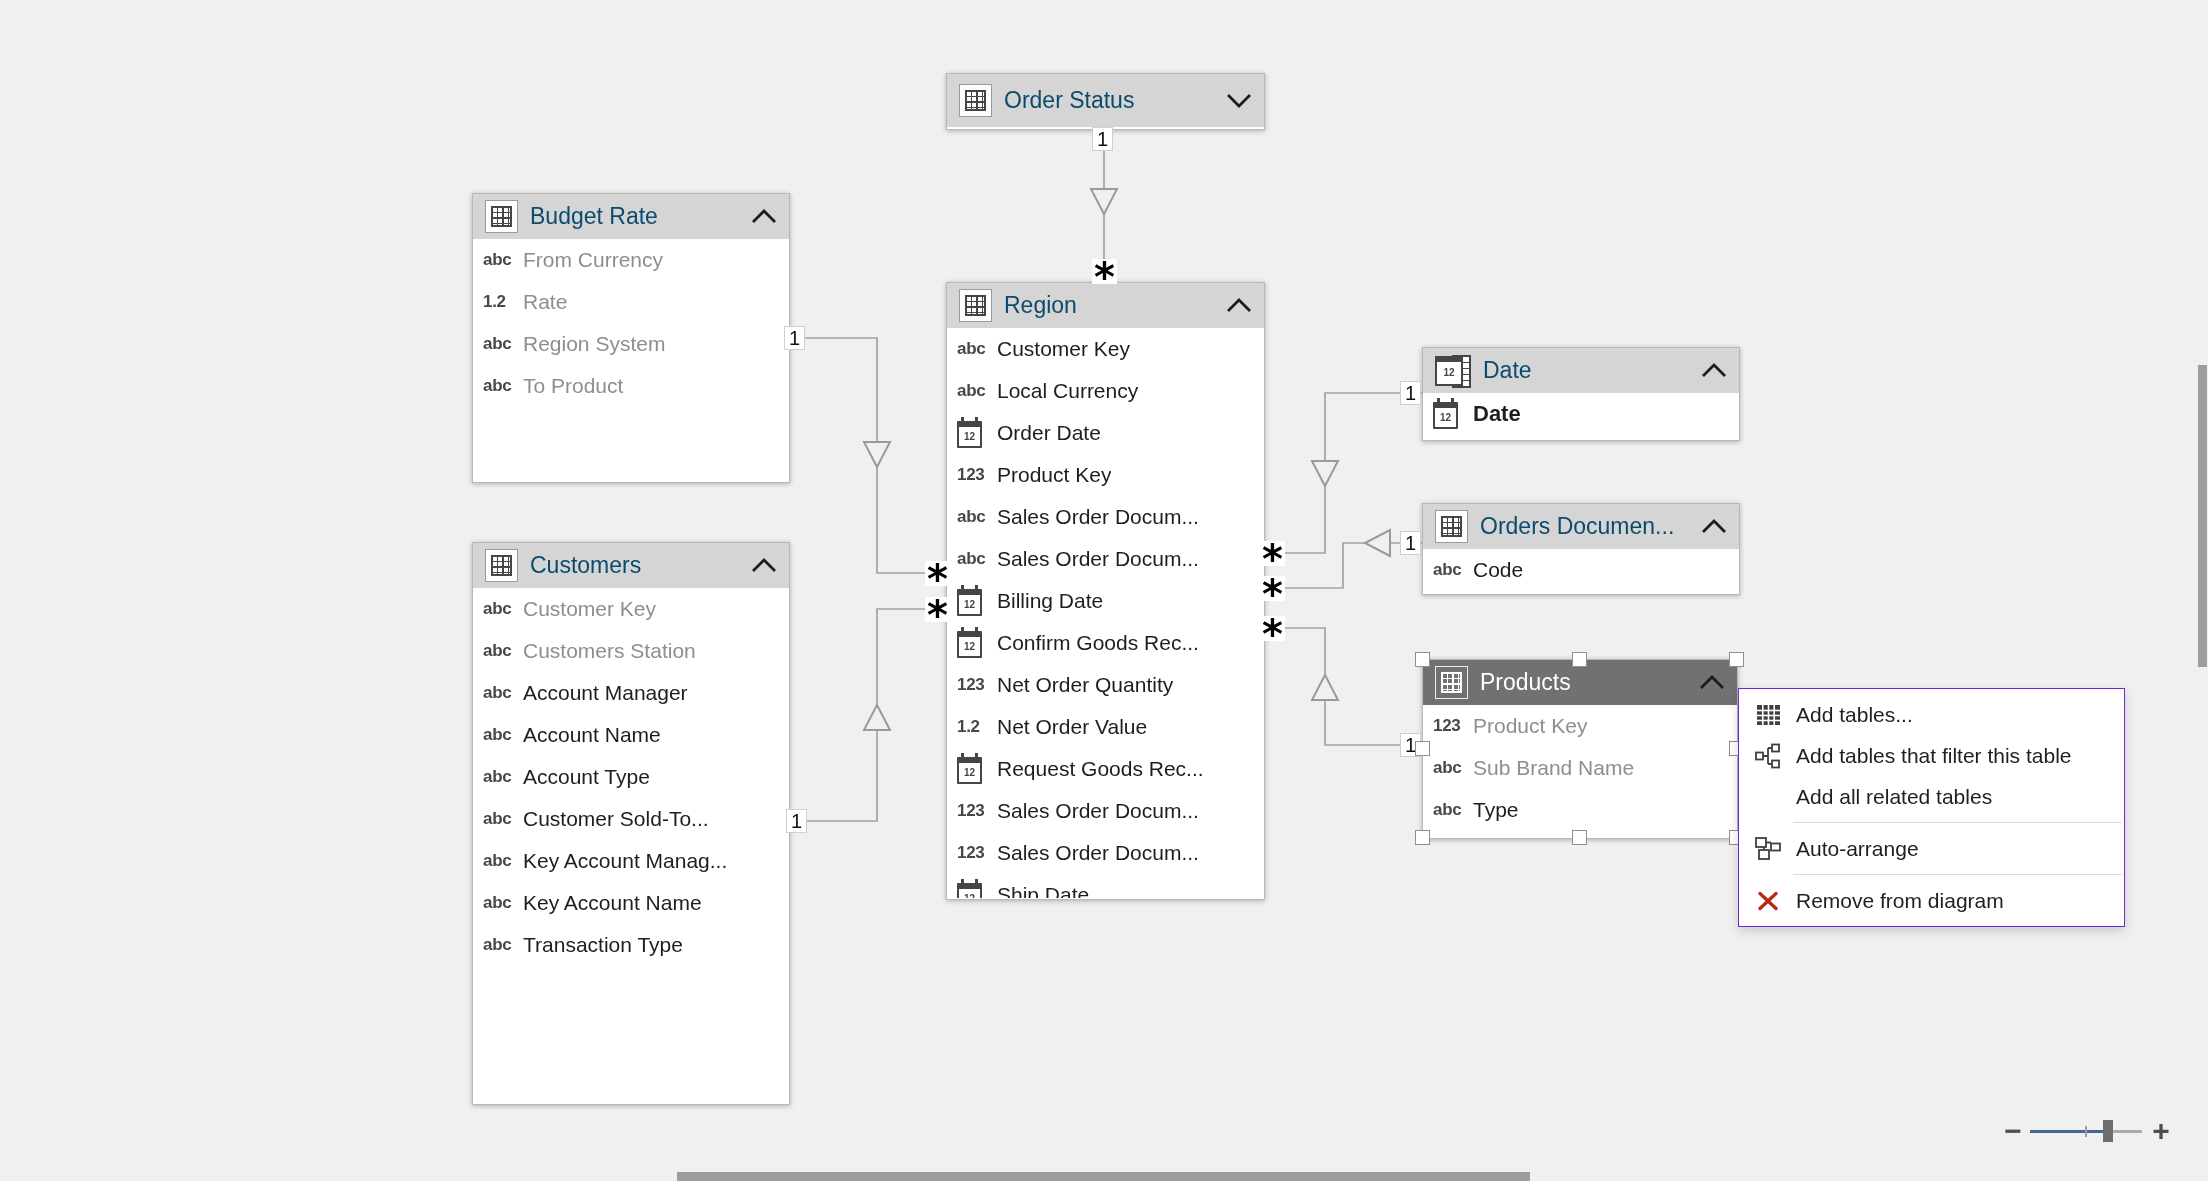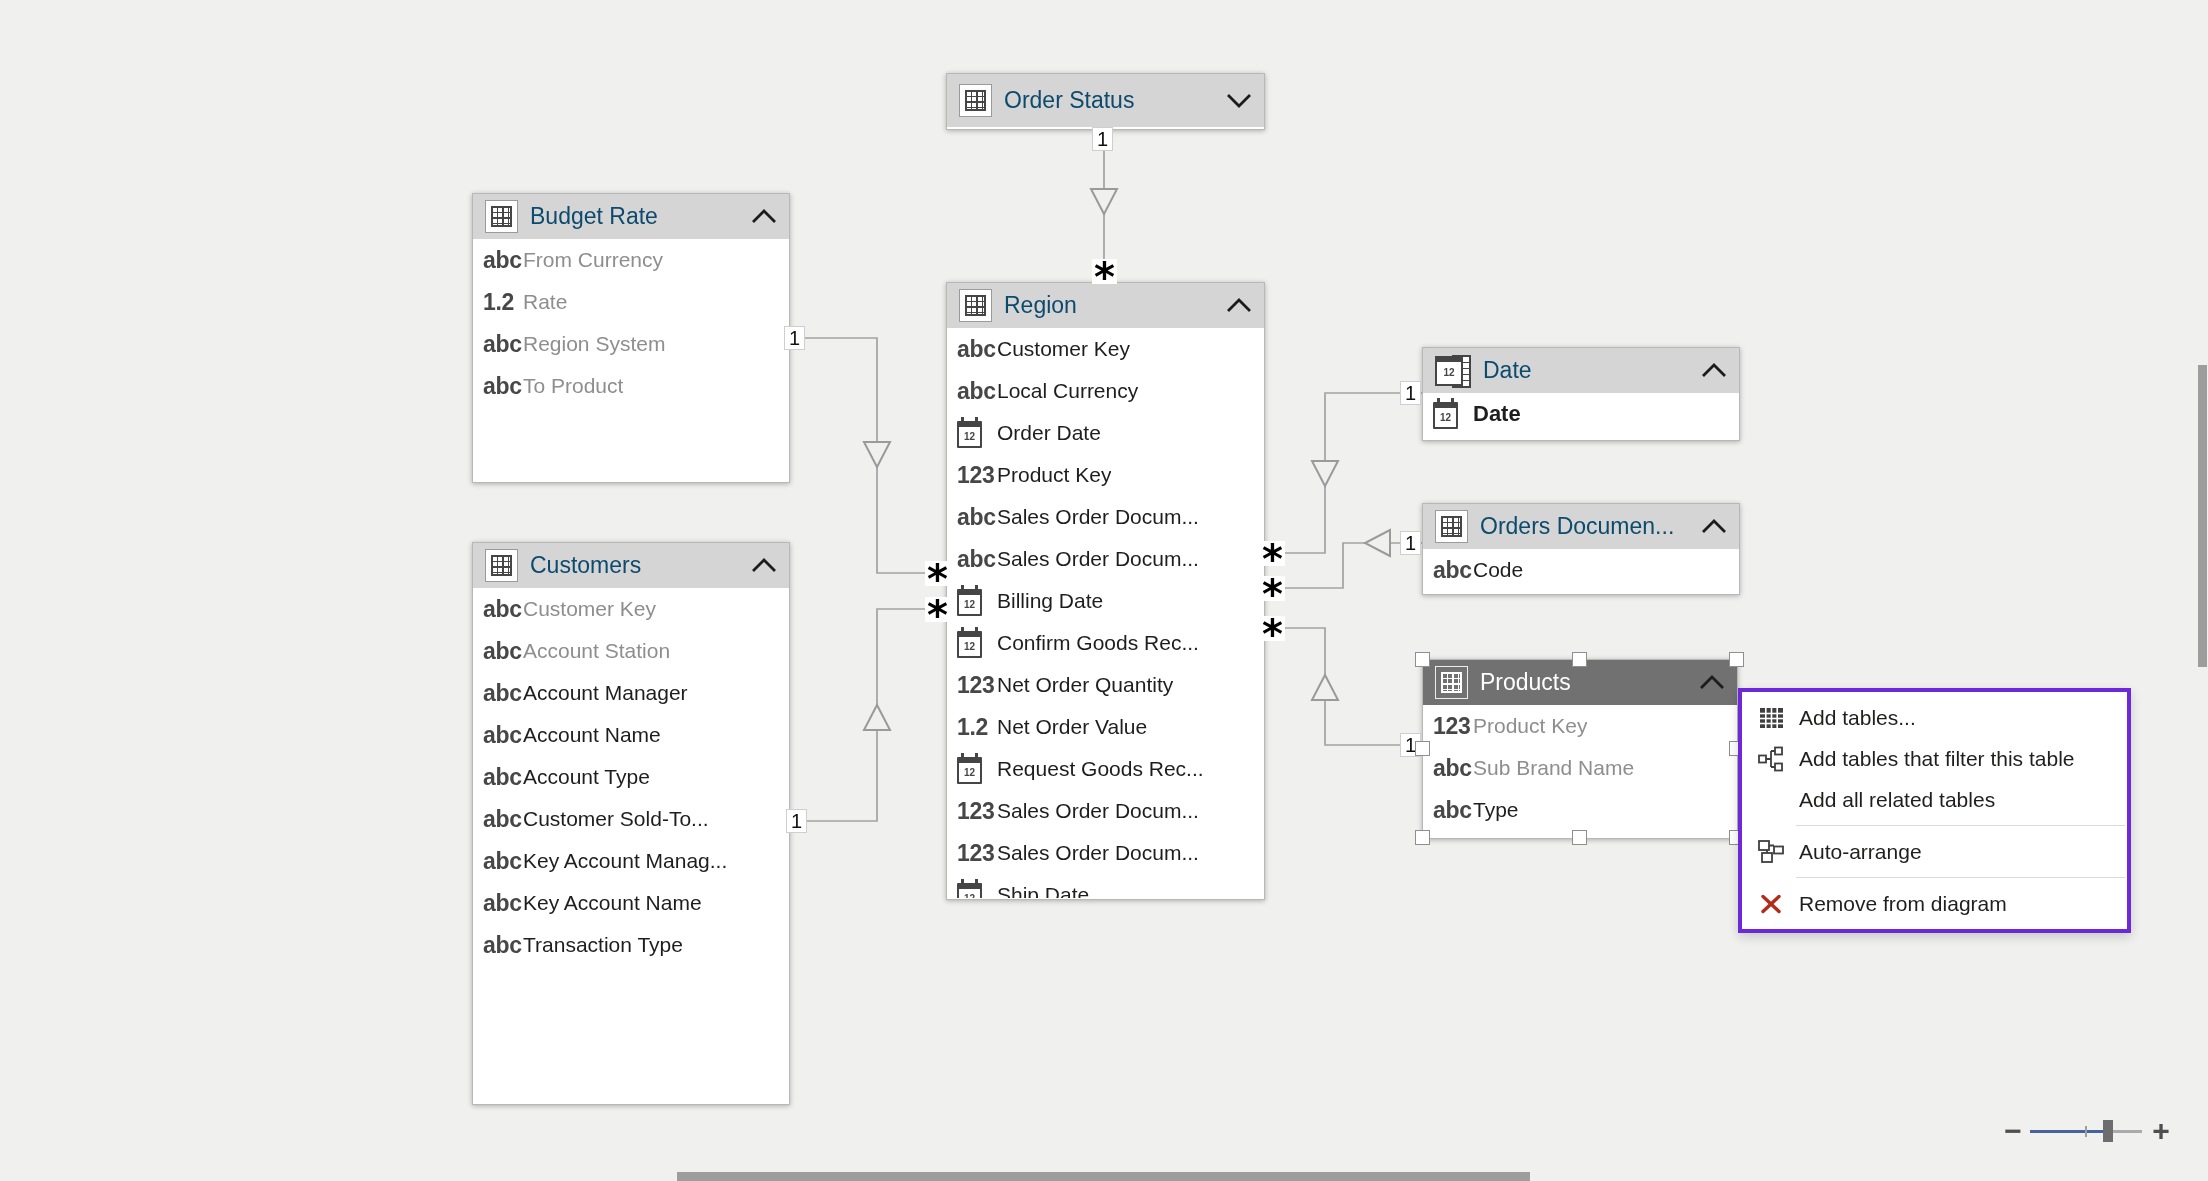--- a/index.html
+++ b/index.html
@@ -11,21 +11,21 @@
   .tbl{position:absolute;background:#fff;border:1px solid #b8b8b8;z-index:10;
        box-shadow:0 1px 5px rgba(0,0,0,.28);}
   .tbl-header{height:45px;background:#d5d5d5;display:flex;align-items:center;
        padding:0 12px;gap:12px;cursor:move;}
   .tbl.collapsed .tbl-header{height:53px;}
   .tbl-title{font-size:23px;color:#0c4a6e;white-space:nowrap;overflow:hidden;}
   .chev{margin-left:auto;display:flex;align-items:center;}
   .tbl-body{overflow:hidden;background:#fff;}
   .row{height:42px;display:flex;align-items:center;padding:0 10px;}
   .ficon{width:40px;flex:none;display:flex;align-items:center;}
-  .ficon.txt{font-weight:bold;font-size:23px;color:#474747;letter-spacing:-.3px;}
+  .ficon.txt{font-weight:bold;font-size:17px;color:#474747;letter-spacing:-.3px;}
   .fname{font-size:21px;color:#1f1e1e;white-space:nowrap;overflow:hidden;}
   .fname.dim{color:#8f8e8e;}
   .fname.bold{font-weight:bold;font-size:22px;}
 
   
   .tbl.sel .tbl-header{background:#717171;}
   .tbl.sel .tbl-title{color:#fff;}
 
   
   .grid-icon{--gc:#454545;width:31px;height:31px;flex:none;background:#fdfdfd;
@@ -57,21 +57,21 @@
      font-size:20px;color:#111;box-sizing:border-box;}
   .star-label{position:absolute;z-index:30;width:25px;height:25px;background:#fff;
      overflow:hidden;display:flex;justify-content:center;box-sizing:border-box;}
   .star-label b{font-size:40px;line-height:36px;color:#000;font-family:"DejaVu Sans",sans-serif;}
 
   
   .handle{position:absolute;width:13px;height:13px;background:#fff;border:1px solid #8f8f8f;z-index:40;}
 
   
   .menu{position:absolute;left:1738px;top:688px;width:385px;background:#fff;
-     border:4px solid #6d28d9;box-shadow:0 4px 10px rgba(0,0,0,.16);z-index:50;padding:5px 0;}
+     border:1px solid #6d28d9;box-shadow:0 4px 10px rgba(0,0,0,.16);z-index:50;padding:5px 0;}
   .menu-item{height:41px;display:flex;align-items:center;gap:13px;padding:0 14px;cursor:default;}
   .mi-icon{width:30px;flex:none;display:flex;justify-content:center;align-items:center;}
   .mi-label{font-size:21px;color:#201f1e;white-space:nowrap;}
   .menu-sep{height:1px;background:#dadada;margin:5px 2px 5px 54px;}
 
   
   .zoomctl{position:absolute;left:1998px;top:1114px;width:180px;height:34px;display:flex;align-items:center;z-index:20;}
   .zminus,.zplus{width:30px;text-align:center;font-size:30px;font-weight:bold;color:#4f4f4f;line-height:34px;cursor:pointer;}
   .ztrack{position:relative;width:112px;height:34px;margin-left:2px;cursor:pointer;}
   .zfill{position:absolute;left:0;top:16px;width:78px;height:3px;background:#47639e;}
@@ -166,21 +166,21 @@
           </svg>
       </span>
     </div>
     <div class="tbl-body" style="height:515px;">
       <div class="row">
           <span class="ficon txt">abc</span>
           <span class="fname dim">Customer Key</span>
         </div>
       <div class="row">
           <span class="ficon txt">abc</span>
-          <span class="fname dim">Account Station</span>
+          <span class="fname dim">Customers Station</span>
         </div>
       <div class="row">
           <span class="ficon txt">abc</span>
           <span class="fname">Account Manager</span>
         </div>
       <div class="row">
           <span class="ficon txt">abc</span>
           <span class="fname">Account Name</span>
         </div>
       <div class="row">

